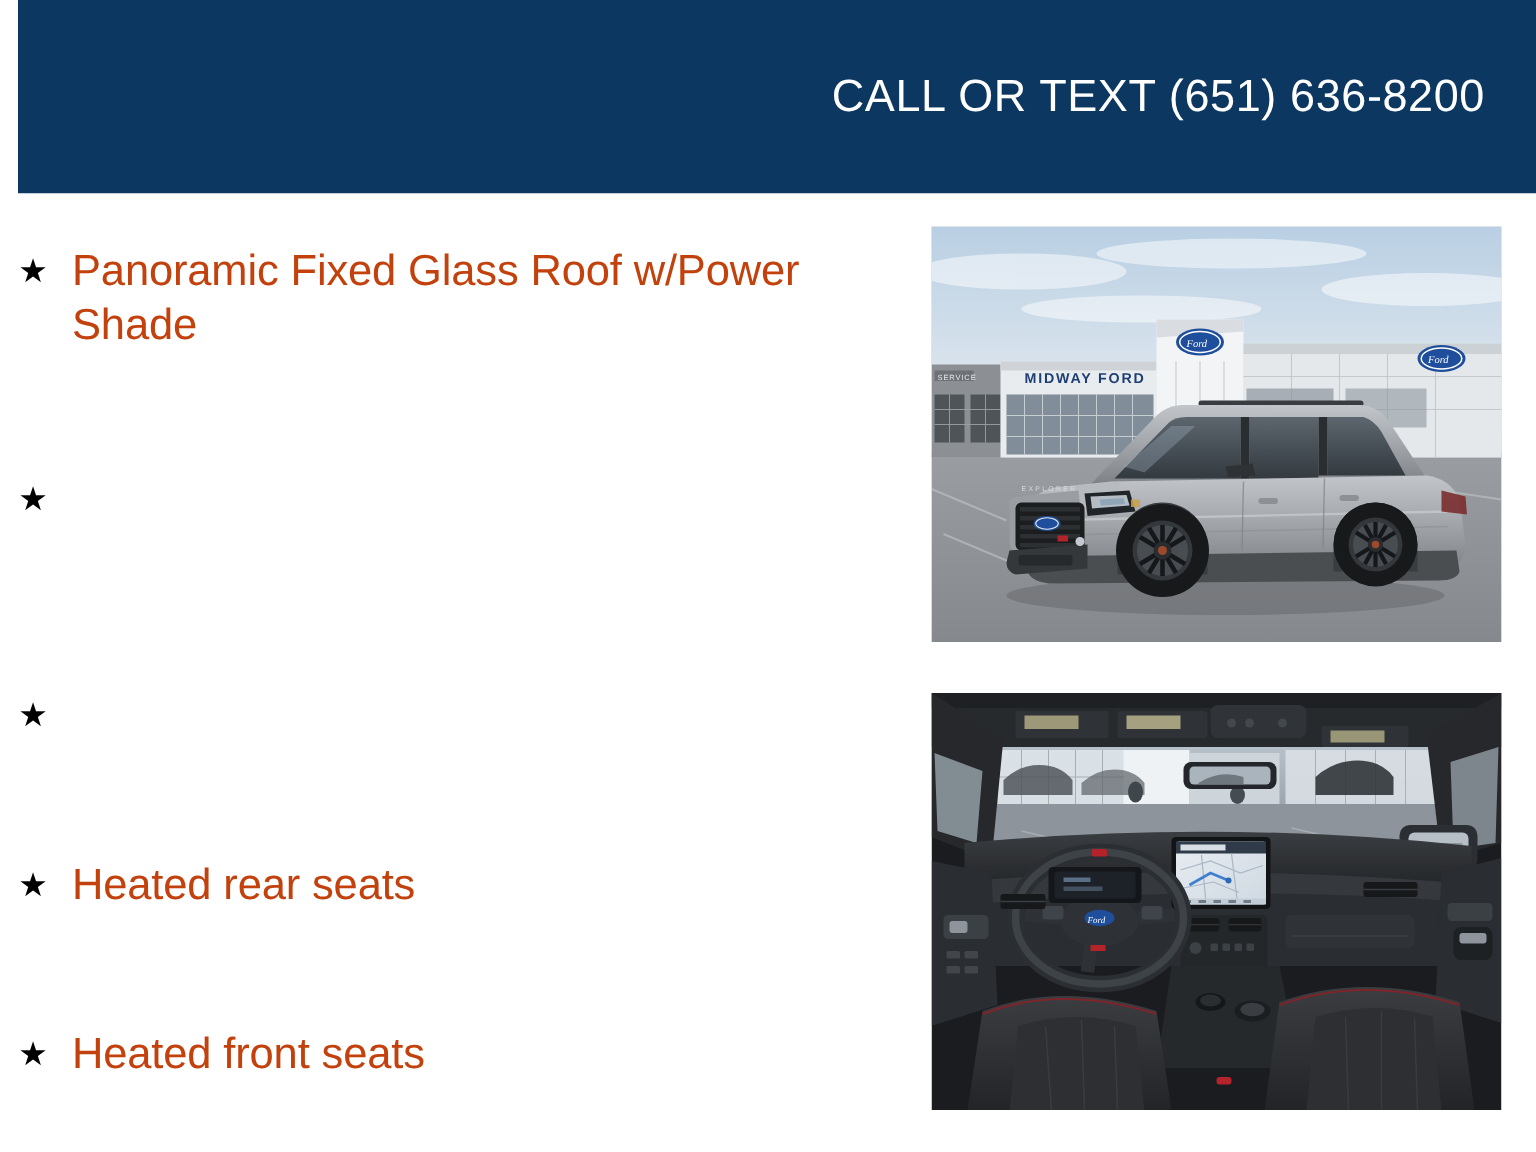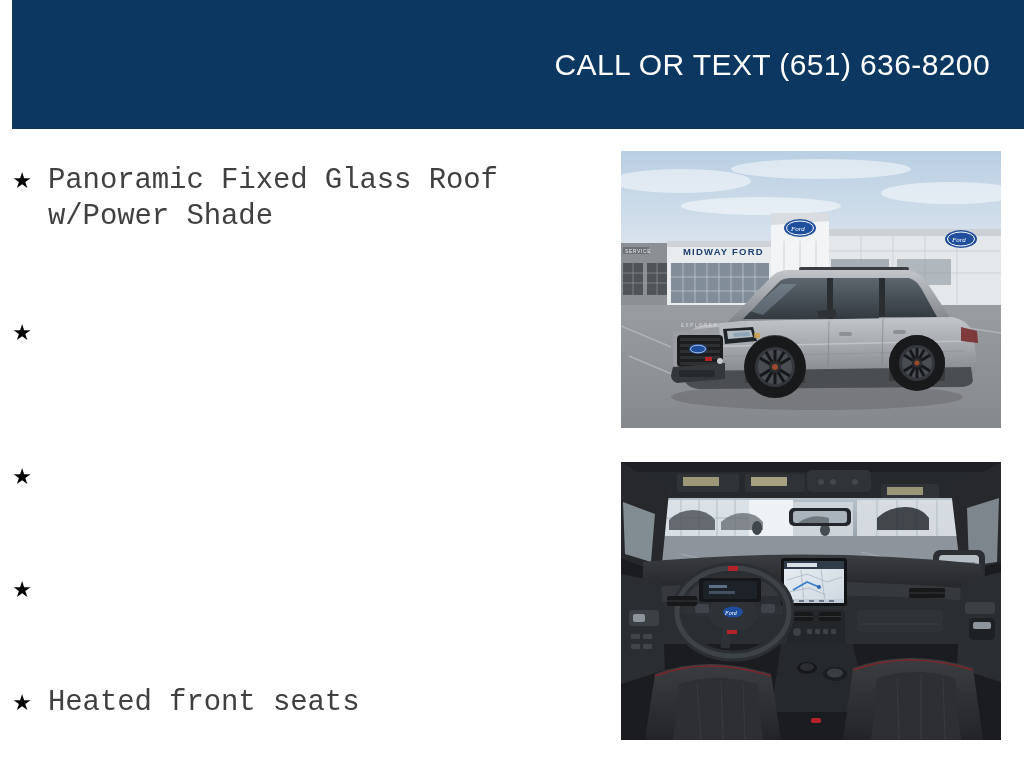--- a/index.html
+++ b/index.html
@@ -76,27 +76,26 @@
   .bullet-star {
     color: #000000;
     font-size: 22px;
     line-height: 36px;
     flex: 0 0 auto;
     width: 24px;
     text-align: center;
     user-select: none;
   }
   .feature-text {
-    color: #404040;
+    color: #c2410c;
     font-size: 29px;
     line-height: 36px;
     font-weight: 400;
     letter-spacing: -0.1px;
     max-width: 520px;
-    font-family: Liberation Mono, monospace;
   }
 
   
   .photo {
     position: absolute;
     overflow: hidden;
     background: #c8cdd2;
   }
   .photo-exterior {
     left: 621px;
@@ -131,20 +130,21 @@
     <li class="feature-item i1">
       <span class="bullet-star">★</span>
     </li>
 
     <li class="feature-item i2">
       <span class="bullet-star">★</span>
     </li>
 
     <li class="feature-item i3">
       <span class="bullet-star">★</span>
+      <span class="feature-text">Heated rear seats</span>
     </li>
 
     <li class="feature-item i4">
       <span class="bullet-star">★</span>
       <span class="feature-text">Heated front seats</span>
     </li>
 
   </ul>
 </div>
 

